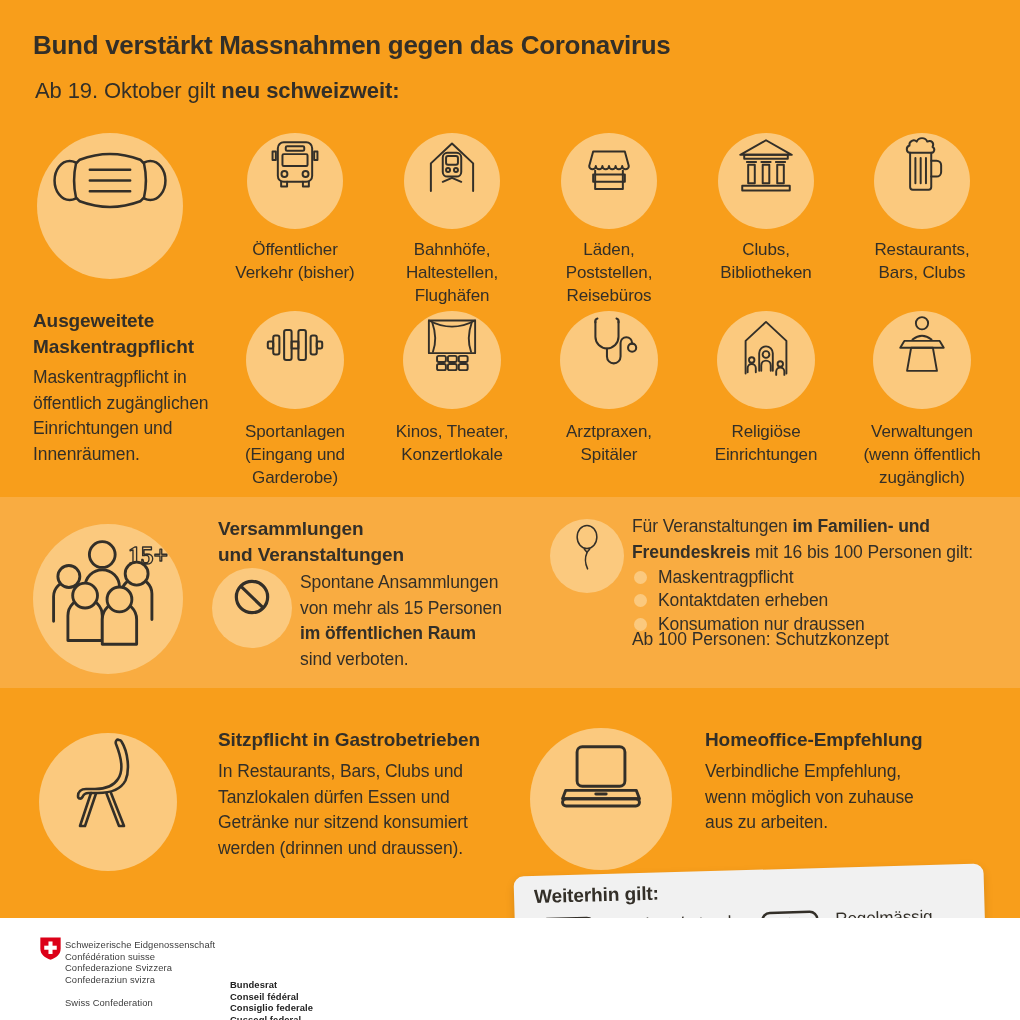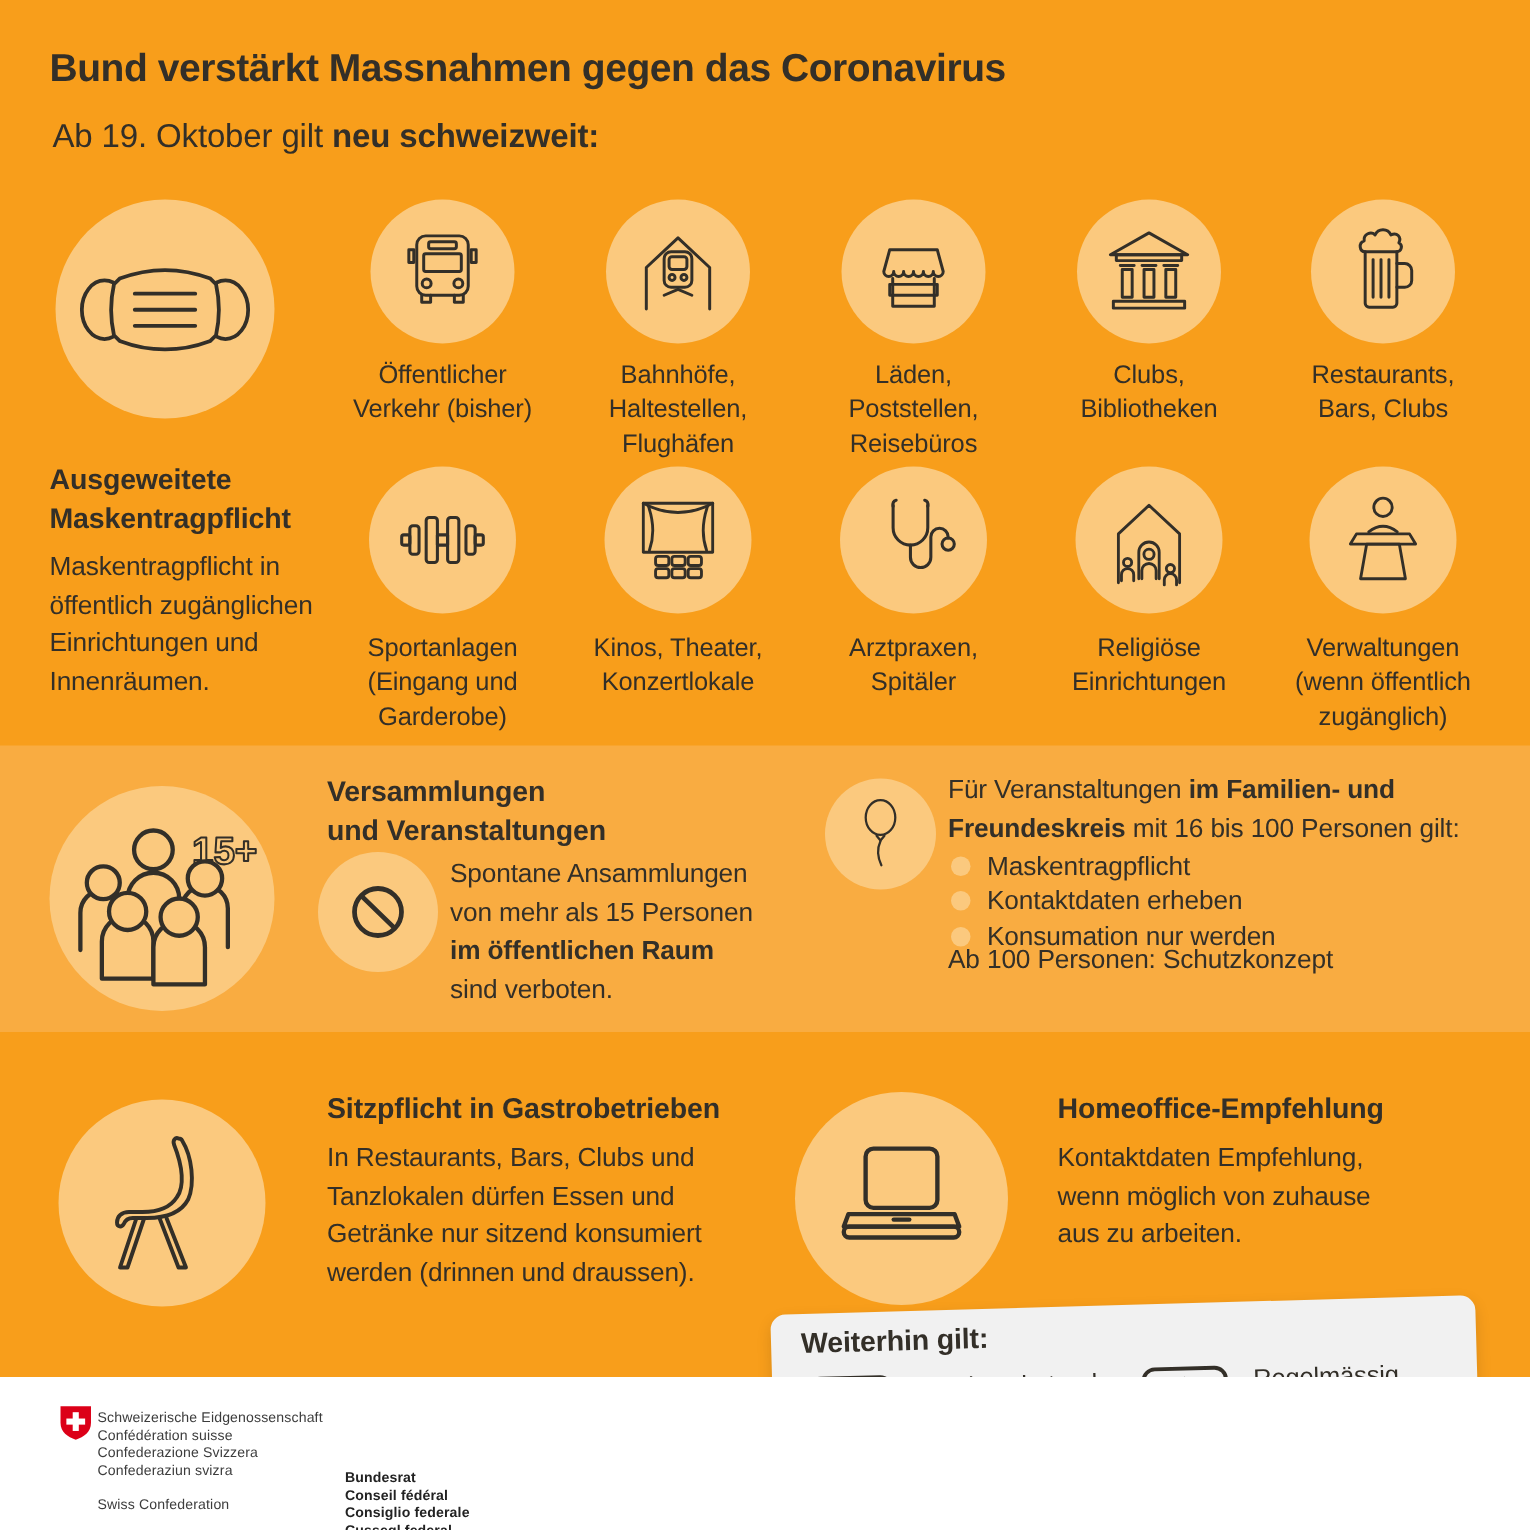--- a/index.html
+++ b/index.html
@@ -5,21 +5,21 @@
   :root{
     --bg:#F89E1B; --band:#F9AC41; --circle:#FBC97E; --text:#332F28;
     --panel:#F1F1F1; --swiss-red:#DC0018; --footer-bg:#FFFFFF;
   }
   *{box-sizing:border-box;}
   body{margin:0;background:#fff;font-family:"Liberation Sans","DejaVu Sans",sans-serif;color:var(--text);}
   #canvas{position:relative;width:1020px;height:1020px;overflow:hidden;background:var(--footer-bg);letter-spacing:-0.1px;}
   .abs{position:absolute;}
   .bg-orange{position:absolute;left:0;top:0;width:1020px;height:918px;background:var(--bg);}
   .bg-band{position:absolute;left:0;top:497px;width:1020px;height:191px;background:var(--band);}
-  .circle{position:absolute;background:var(--circle);border-radius:50%;display:flex;align-items:center;justify-content:center;}
+  .circle{position:absolute;background:var(--circle);border-radius:50%;display:flex;align-items:flex-start;justify-content:center;font-family:Liberation Serif, serif;}
   .pre{white-space:pre-line;}
   .title{font-size:26px;font-weight:bold;letter-spacing:-0.3px;}
   .subtitle{font-size:22px;}
   .h2{font-size:19px;line-height:26px;font-weight:bold;}
   .txt{font-size:17.5px;line-height:25.5px;}
   .lbl{font-size:17px;line-height:23px;text-align:center;}
   .icon{color:var(--text);display:block;}
   .bullets{display:flex;flex-direction:column;gap:0;}
   .bullet-row{display:flex;align-items:center;gap:11px;height:23.3px;}
   .dot{width:13px;height:13px;border-radius:50%;background:var(--circle);flex:none;}
@@ -260,21 +260,21 @@
     <div class="bullet-row">
         <span class="dot"></span>
         <span class="bullet-txt">Maskentragpflicht</span>
       </div>
     <div class="bullet-row">
         <span class="dot"></span>
         <span class="bullet-txt">Kontaktdaten erheben</span>
       </div>
     <div class="bullet-row">
         <span class="dot"></span>
-        <span class="bullet-txt">Konsumation nur werden</span>
+        <span class="bullet-txt">Konsumation nur draussen</span>
       </div>
   </div>
   <div class="abs txt" style="left:632px;top:627px;">Ab 100 Personen: Schutzkonzept</div>
 
   <div class="circle" style="left:39px;top:733px;width:138px;height:138px;">
     <svg class="icon" width="100" height="100" viewBox="0 0 100 100">
       <g fill="none" stroke="currentColor" stroke-width="2.6" stroke-linecap="round" stroke-linejoin="round">
         <path d="M61,7 C59,6 57,8 58,11 C64,26 65,39 60,46 C55,54 45,56 37,56 L28,56 C23,56 20,59 20,63 C20,66 23,66.5 24.5,64 C25.5,61.5 27.5,60 30.5,60 L40,60 C52,60 62.5,57 67.5,47.5 C72,37 70,19 63.5,8.5 C63,7.5 62,7 61,7 Z"></path>
         <path d="M33,60 L22,93 L27,93 L38,60.5"></path>
         <path d="M53,60 L66,93 L61,93 L48.5,60.5"></path>
@@ -291,21 +291,21 @@
     <svg class="icon" width="104" height="104" viewBox="0 0 100 100">
       <g fill="none" stroke="currentColor" stroke-width="2.8" stroke-linecap="round" stroke-linejoin="round">
         <rect x="27" y="18" width="46" height="38" rx="5"></rect>
         <path d="M16,60 H84 L87,68 H13 Z"></path>
         <rect x="13" y="68" width="74" height="7" rx="3.5"></rect>
         <path d="M45,63.5 H55"></path>
       </g>
     </svg>
   </div>
   <div class="abs h2" style="left:705px;top:727px;">Homeoffice-Empfehlung</div>
-  <div class="abs txt pre" style="left:705px;top:759px;">Kontaktdaten Empfehlung,
+  <div class="abs txt pre" style="left:705px;top:759px;">Verbindliche Empfehlung,
 wenn möglich von zuhause
 aus zu arbeiten.</div>
 
   <div class="panel">
     <div class="panel-h">Weiterhin gilt:</div>
     <div class="panel-row">
       <div class="panel-item">
         <svg class="icon" viewBox="0 0 100 100">
           <g fill="none" stroke="currentColor" stroke-width="3" stroke-linecap="round" stroke-linejoin="round">
             <rect x="7" y="7" width="86" height="86" rx="12" stroke-width="4"></rect>

